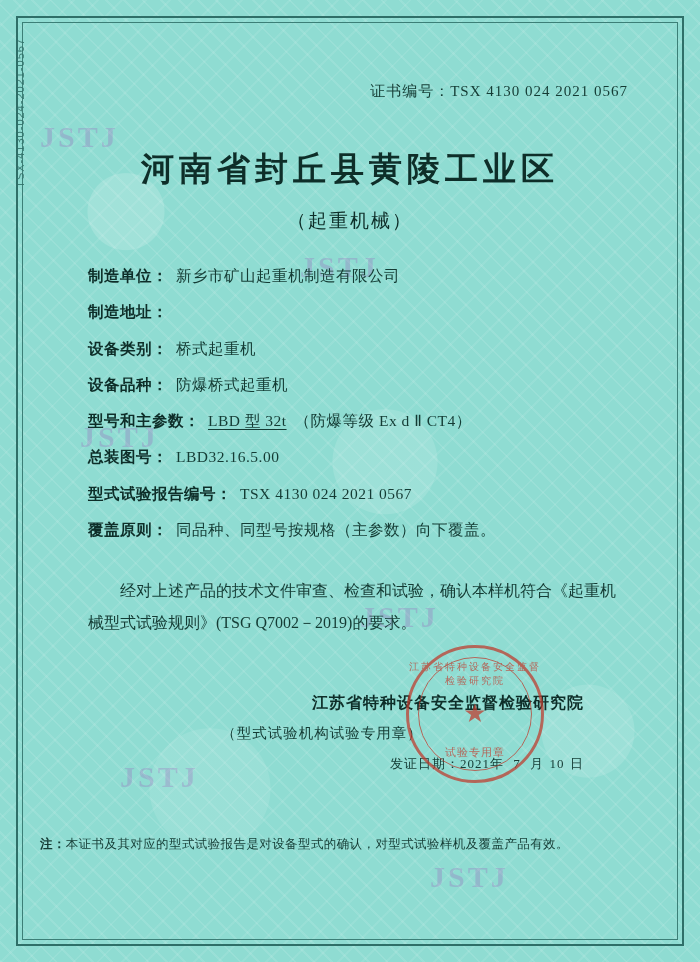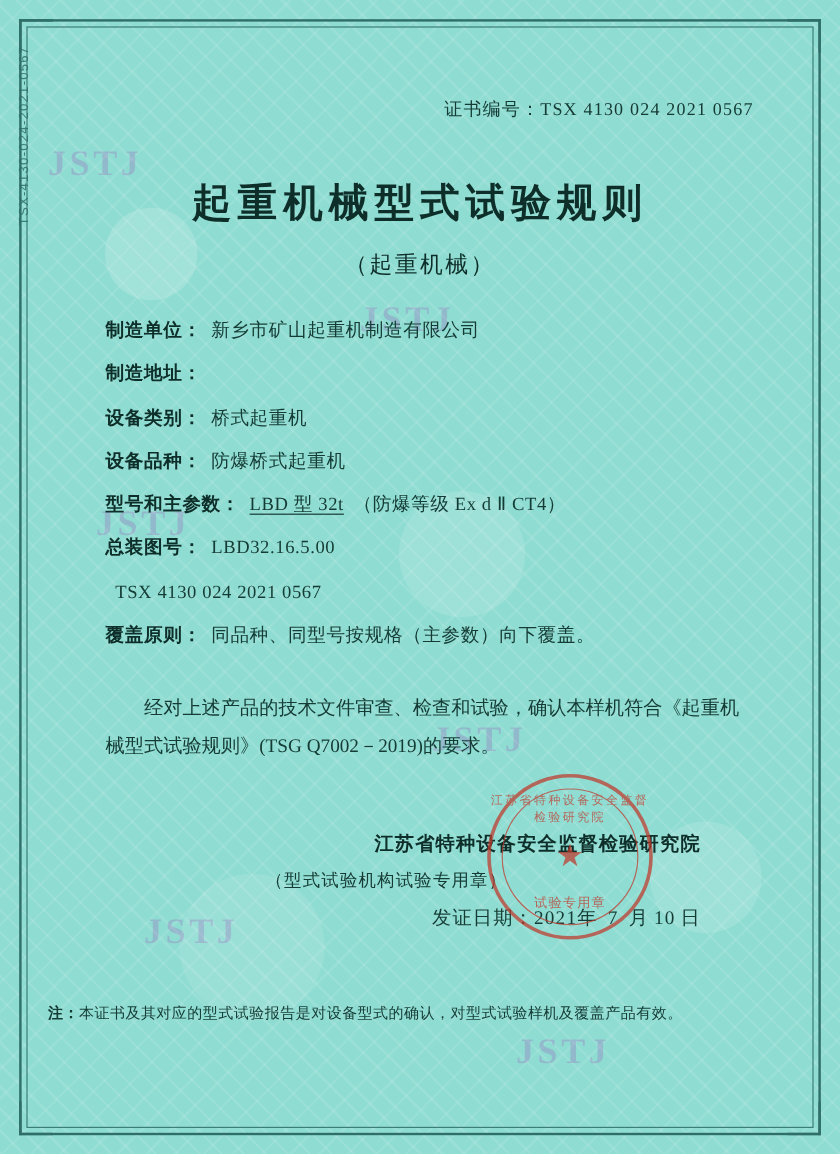--- a/index.html
+++ b/index.html
@@ -176,21 +176,21 @@
     font-weight: bold;
   }
   .sig-sub {
     font-size: 14.5px;
     letter-spacing: 1px;
     margin-bottom: 12px;
     color: #143b34;
     text-align: center;
   }
   .sig-date {
-    font-size: 16px;
+    font-size: 13px;
     letter-spacing: 1px;
     color: #143b34;
   }
   .sig-date .blank {
     display: inline-block;
     min-width: 26px;
     text-align: center;
   }
 
   
@@ -273,21 +273,21 @@
   <div class="corner c-br"></div>
 
   <div class="side-code">TSX-4130-024-2021-0567</div>
 
   <div class="content">
 
     <div class="cert-no">
       <span>证书编号：</span><span>TSX 4130 024 2021 0567</span>
     </div>
 
-    <div class="title">起重机械型式试验规则</div>
+    <div class="title">河南省封丘县黄陵工业区</div>
     <div class="subtitle">（起重机械）</div>
 
     <div class="fields">
 
       <div class="field-row">
         <span class="field-label">制造单位：</span>
         <span class="field-value">新乡市矿山起重机制造有限公司</span>
       </div>
 
       <div class="field-row">
@@ -309,20 +309,21 @@
         <span class="field-value underlined">LBD 型 32t</span>
         <span class="field-value">（防爆等级 Ex d Ⅱ CT4）</span>
       </div>
 
       <div class="field-row">
         <span class="field-label">总装图号：</span>
         <span class="field-value">LBD32.16.5.00</span>
       </div>
 
       <div class="field-row">
+        <span class="field-label">型式试验报告编号：</span>
         <span class="field-value">TSX 4130 024 2021 0567</span>
       </div>
 
       <div class="field-row">
         <span class="field-label">覆盖原则：</span>
         <span class="field-value">同品种、同型号按规格（主参数）向下覆盖。</span>
       </div>
 
     </div>
 

